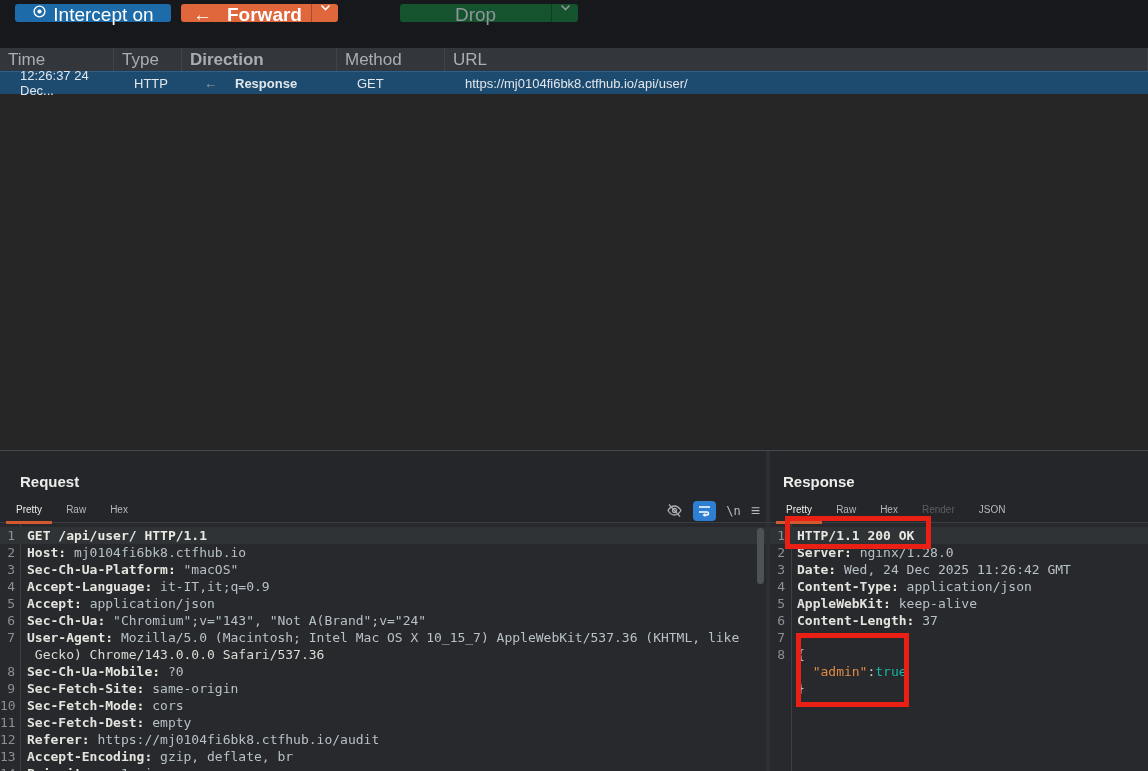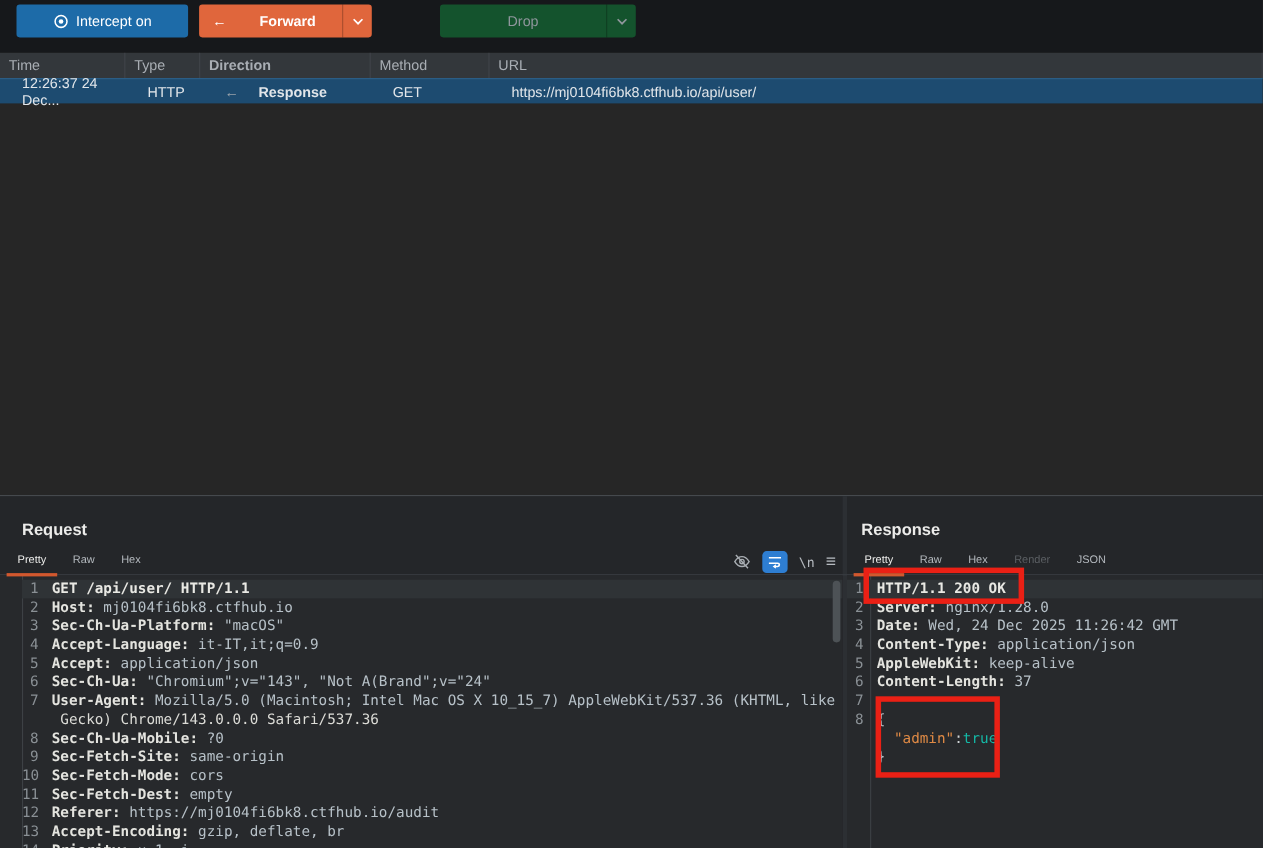--- a/index.html
+++ b/index.html
@@ -1,32 +1,32 @@
 <!DOCTYPE html>
 <html><head>
 <meta charset="utf-8">
 <style>
   * { margin:0; padding:0; box-sizing:border-box; }
   html,body { width:1148px; height:771px; overflow:hidden; }
   body { position:relative; background:#262626; font-family:"Liberation Sans", sans-serif; }
 
   
   .toolbar { position:absolute; top:0; left:0; right:0; height:48px; background:#16181b; }
-  .btn { position:absolute; top:4px; height:30px; border-radius:3px; display:flex; align-items:center; color:#fff; font-size:13px; cursor:pointer; }
+  .btn { position:absolute; top:4px; height:18px; border-radius:3px; display:flex; align-items:flex-start; color:#fff; font-size:19px; cursor:pointer; }
   .btn-intercept { left:15px; width:156px; background:#1d6ba8; justify-content:center; gap:6px; }
   .btn-forward { left:181px; width:157px; background:#e0663c; font-weight:bold; }
   .btn-forward .lbl { flex:1; text-align:center; }
   .btn-drop { left:400px; width:178px; background:#14532d; color:#8f969c; }
   .btn-drop .lbl { flex:1; text-align:center; }
   .split-divider { width:1px; align-self:stretch; background:rgba(0,0,0,0.25); }
   .chev-zone { width:26px; display:flex; align-items:center; justify-content:center; }
   .arrow-glyph { font-weight:normal; margin-right:6px; margin-left:12px; }
 
   
-  .grid-header { position:absolute; top:48px; left:0; right:0; height:23px; background:#33373b; display:flex; color:#a9aeb4; font-size:13px; }
+  .grid-header { position:absolute; top:48px; left:0; right:0; height:23px; background:#33373b; display:flex; color:#a9aeb4; font-size:17px; }
   .grid-header .cell { display:flex; align-items:center; padding-left:8px; border-right:1px solid #40444a; }
   .grid-row { position:absolute; top:71px; left:0; right:0; height:23px; background:#1d4b70; border-top:1px solid #2e6089; display:flex; color:#e2e6ea; font-size:13px; cursor:pointer; }
   .grid-row .cell { display:flex; align-items:center; padding-left:20px; }
   .c-time { width:114px; } .c-type { width:68px; } .c-dir { width:155px;font-weight:bold; } .c-method { width:108px; } .c-url { flex:1; }
   .dir-arrow { color:#9aa3ab; margin-right:18px; margin-left:2px; }
 
   
   .bottom { position:absolute; top:450px; left:0; right:0; bottom:0; background:#242629; border-top:1px solid #45494d; }
   .v-divider { position:absolute; left:766px; top:0; bottom:0; width:4px; background:#2c2f33; }
   .panel-title { position:absolute; top:22px; font-size:15px; font-weight:bold; color:#ececea; }
@@ -40,21 +40,21 @@
   .tab.dis { color:#5b5f63; cursor:default; }
 
   .editor-icons { position:absolute; top:48px; left:646px; width:114px; height:23px; display:flex; align-items:center; gap:10px; justify-content:flex-end; }
   .icon-btn { display:flex; align-items:center; justify-content:center; cursor:pointer; color:#aab0b5; }
   .icon-wrap { width:23px; height:20px; background:#2e7ed2; border-radius:4px; }
   .icon-text { font-family:"DejaVu Sans Mono", monospace; font-size:12px; color:#b6bbc0; }
   .icon-menu { font-size:16px; color:#b6bbc0; }
 
   
   .editor { position:absolute; top:72px; bottom:0; background:#27292c; padding-top:4px; overflow:hidden; }
-  .editor-req { left:0; width:766px;padding-left:20px; }
+  .editor-req { left:0; width:766px; }
   .editor-resp { left:770px; right:0; }
   .gutter-line { position:absolute; top:0; bottom:0; width:1px; background:#3d4145; }
   .gl-req { left:20px; } .gl-resp { left:21px; }
   .code-line { position:relative; height:17px; line-height:17px; font-family:"DejaVu Sans Mono", monospace; font-size:13px; white-space:pre; color:#e4e4df; }
   .code-line.current { background:#2f3336; }
   .code-line .g { display:inline-block; width:15px; text-align:right; color:#8a9095; }
   .code-line .t { padding-left:12px; color:#b7c1c8; }
   .code-line .t b { color:#e4e4df; font-weight:bold; }
   .code-line .t.b { color:#e9e9e4; font-weight:bold; }
   .code-line .t.plain { color:#dcdcd7; }

